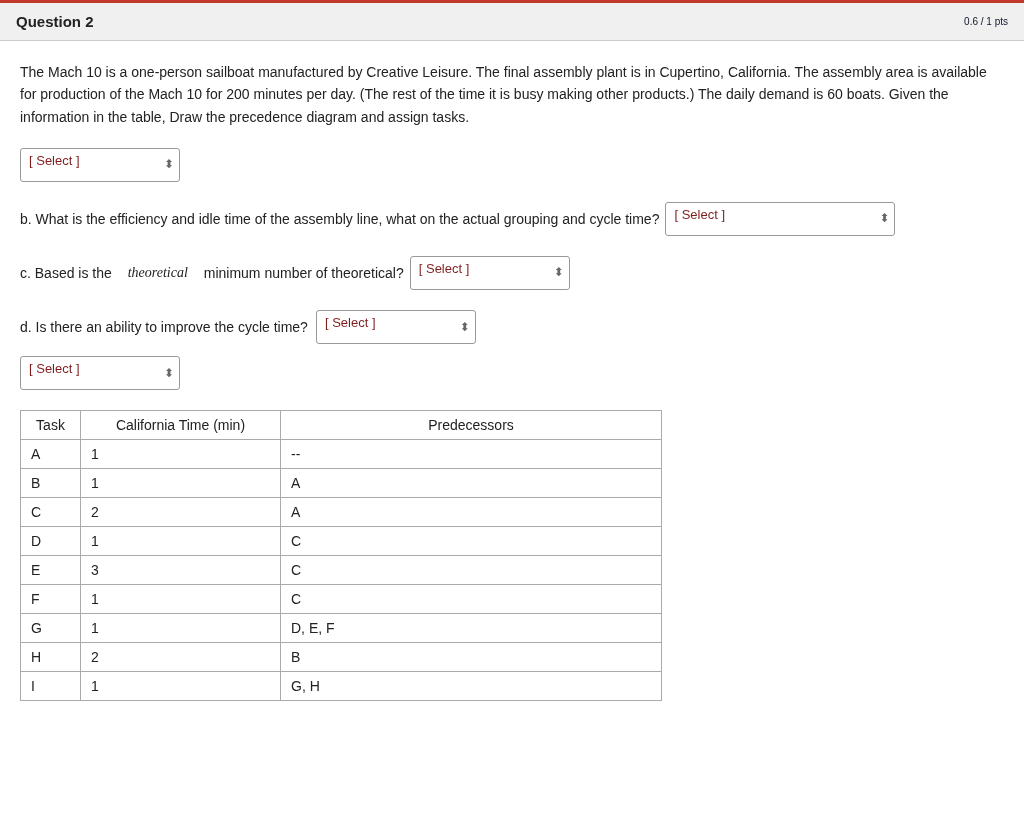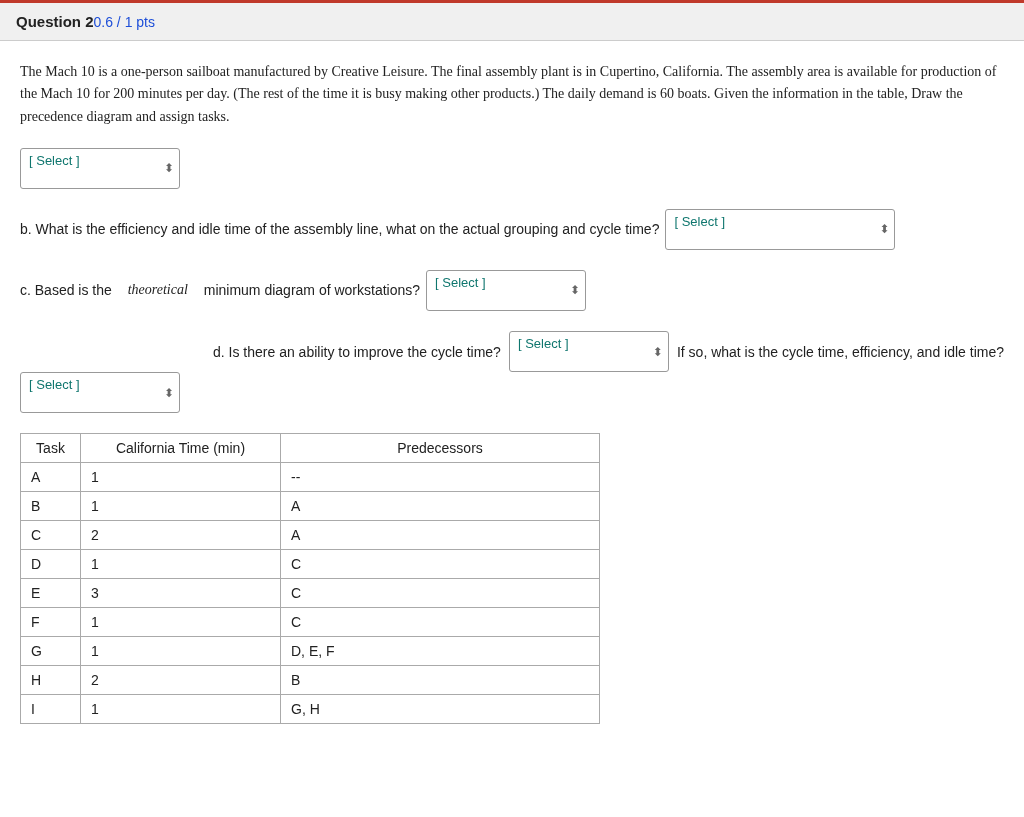--- a/index.html
+++ b/index.html
@@ -14,44 +14,44 @@
       background: #fff;
       color: #222;
       width: 1024px;
     }
 
     .question-header {
       background: #f0f0f0;
       border-top: 3px solid #c0392b;
       padding: 10px 16px;
       display: flex;
+      justify-content: space-between;
       align-items: center;
       border-bottom: 1px solid #ccc;
     }
 
     .question-title {
       font-size: 15px;
       font-weight: bold;
       color: #222;
     }
 
     .question-pts {
-      font-size: 14px;
-      color: #1d4ed8;
+      font-size: 10px;
+      color: #0f172a;
     }
 
     .content {
       padding: 20px 20px 20px 20px;
     }
 
     .intro-text {
       line-height: 1.6;
       margin-bottom: 20px;
       font-size: 14px;
-      font-family: Liberation Serif, serif;
     }
 
     .question-row {
       margin-bottom: 20px;
       display: flex;
       align-items: center;
       flex-wrap: wrap;
       gap: 6px;
       line-height: 1.6;
     }
@@ -62,23 +62,23 @@
 
     .select-wrapper-outer {
       position: relative;
       display: inline-block;
     }
 
     .select-box {
       border: 1px solid #999;
       border-radius: 3px;
       background: #fff;
-      padding: 4px 28px 20px 8px;
+      padding: 4px 28px 13px 8px;
       font-size: 13px;
-      color: #0f766e;
+      color: #7f1d1d;
       cursor: pointer;
       appearance: none;
       -webkit-appearance: none;
       min-width: 160px;
     }
 
     .select-box-wide {
       min-width: 230px;
     }
 
@@ -90,30 +90,30 @@
       pointer-events: none;
       font-size: 12px;
       color: #666;
     }
 
     .question-d-row {
       display: flex;
       align-items: center;
       flex-wrap: wrap;
       gap: 8px;
-      justify-content: flex-end;
+      margin-bottom: 12px;
     }
 
     .question-d-second {
       margin-bottom: 20px;
     }
 
     table.data-table {
       border-collapse: collapse;
-      width: 580px;
+      width: 642px;
     }
 
     table.data-table th,
     table.data-table td {
       border: 1px solid #aaa;
       padding: 6px 10px;
       font-size: 14px;
     }
 
     table.data-table th {
@@ -159,38 +159,37 @@
     <span class="question-label">b. What is the efficiency and idle time of the assembly line, what on the actual grouping and cycle time?</span>
     <div class="select-wrapper-outer">
       <select class="select-box select-box-wide">
         <option>[ Select ]</option>
       </select>
       <span class="select-arrow">⬍</span>
     </div>
   </div>
 
   <div class="question-row">
-    <span class="question-label">c. Based is the</span>&nbsp;<span class="question-label italic">theoretical</span>&nbsp;<span class="question-label">minimum diagram of workstations?</span>
+    <span class="question-label">c. Based is the</span>&nbsp;<span class="question-label italic">theoretical</span>&nbsp;<span class="question-label">minimum number of theoretical?</span>
     <div class="select-wrapper-outer">
       <select class="select-box">
         <option>[ Select ]</option>
       </select>
       <span class="select-arrow">⬍</span>
     </div>
   </div>
 
   <div class="question-d-row">
     <span class="question-label">d. Is there an ability to improve the cycle time?</span>
     <div class="select-wrapper-outer">
       <select class="select-box">
         <option>[ Select ]</option>
       </select>
       <span class="select-arrow">⬍</span>
     </div>
-    <span class="question-label">If so, what is the cycle time, efficiency, and idle time?</span>
   </div>
 
   <div class="question-d-second">
     <div class="select-wrapper-outer">
       <select class="select-box">
         <option>[ Select ]</option>
       </select>
       <span class="select-arrow">⬍</span>
     </div>
   </div>

